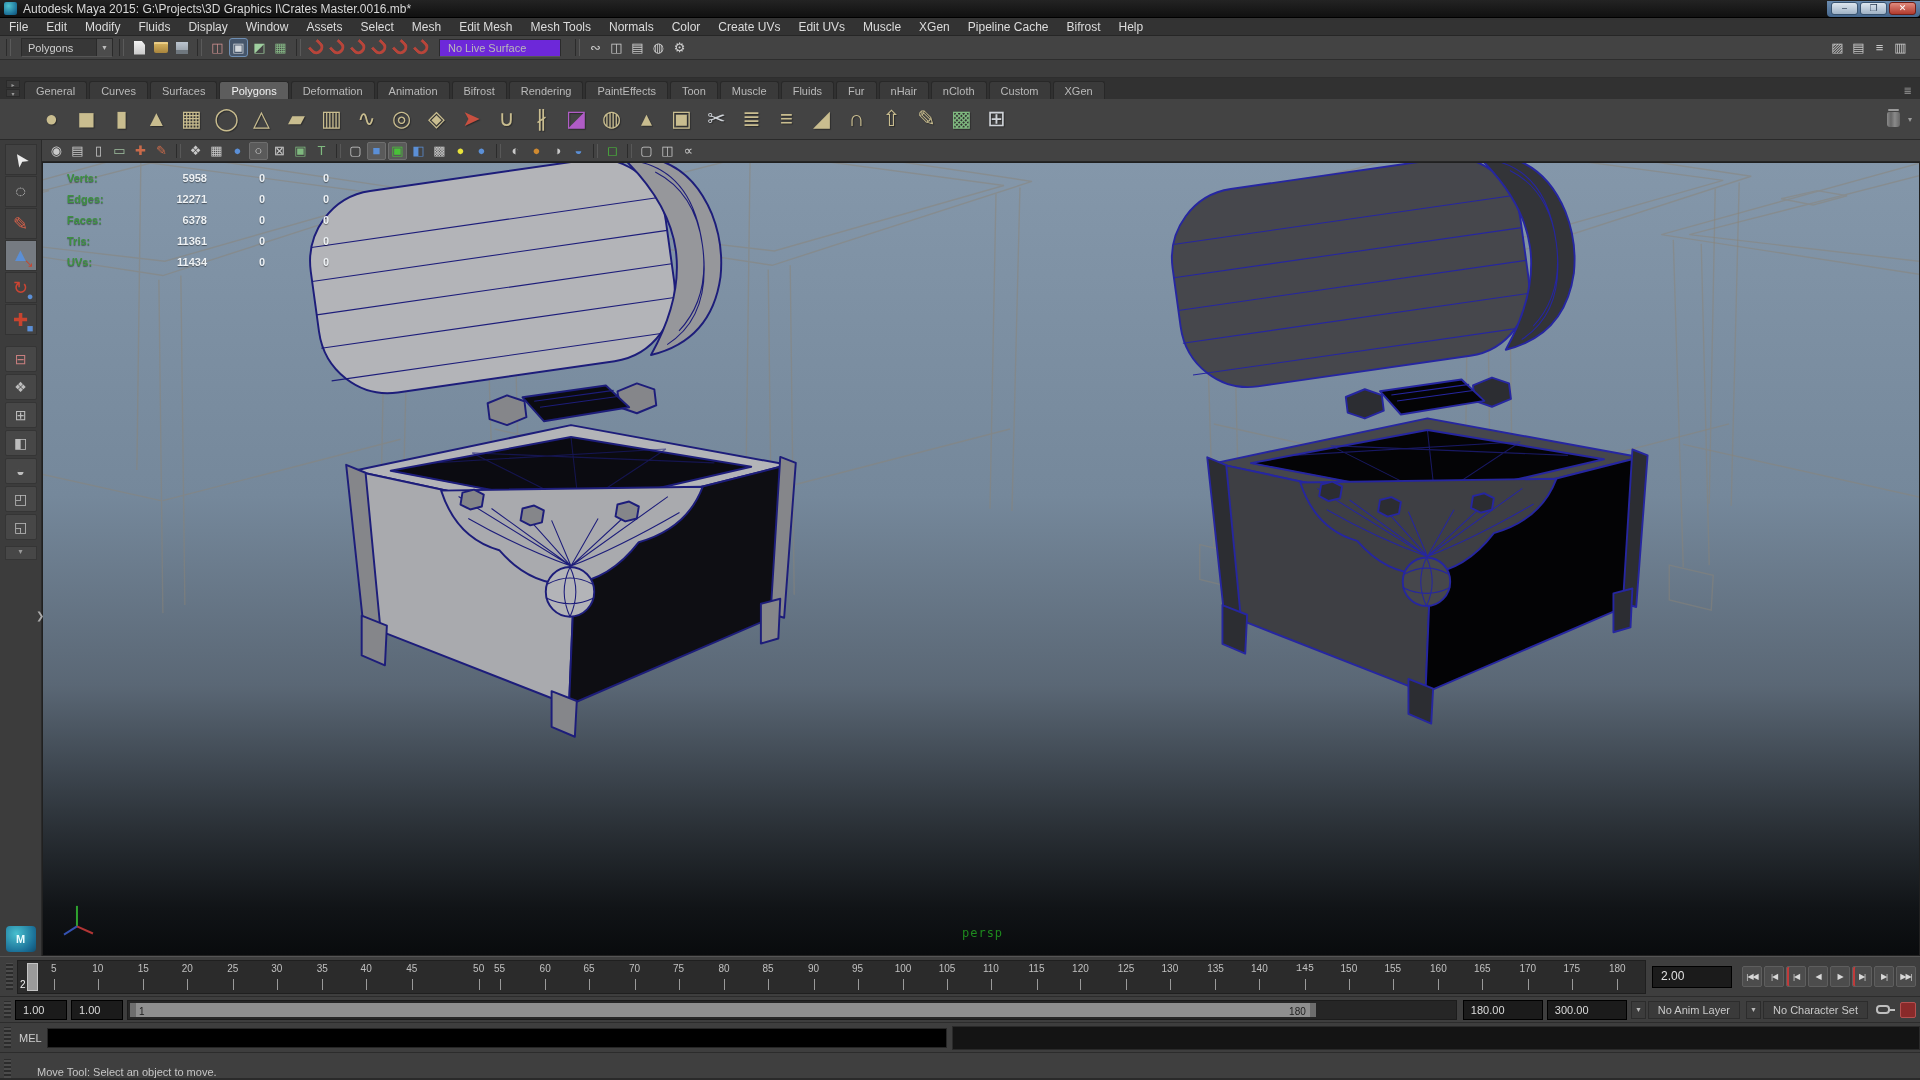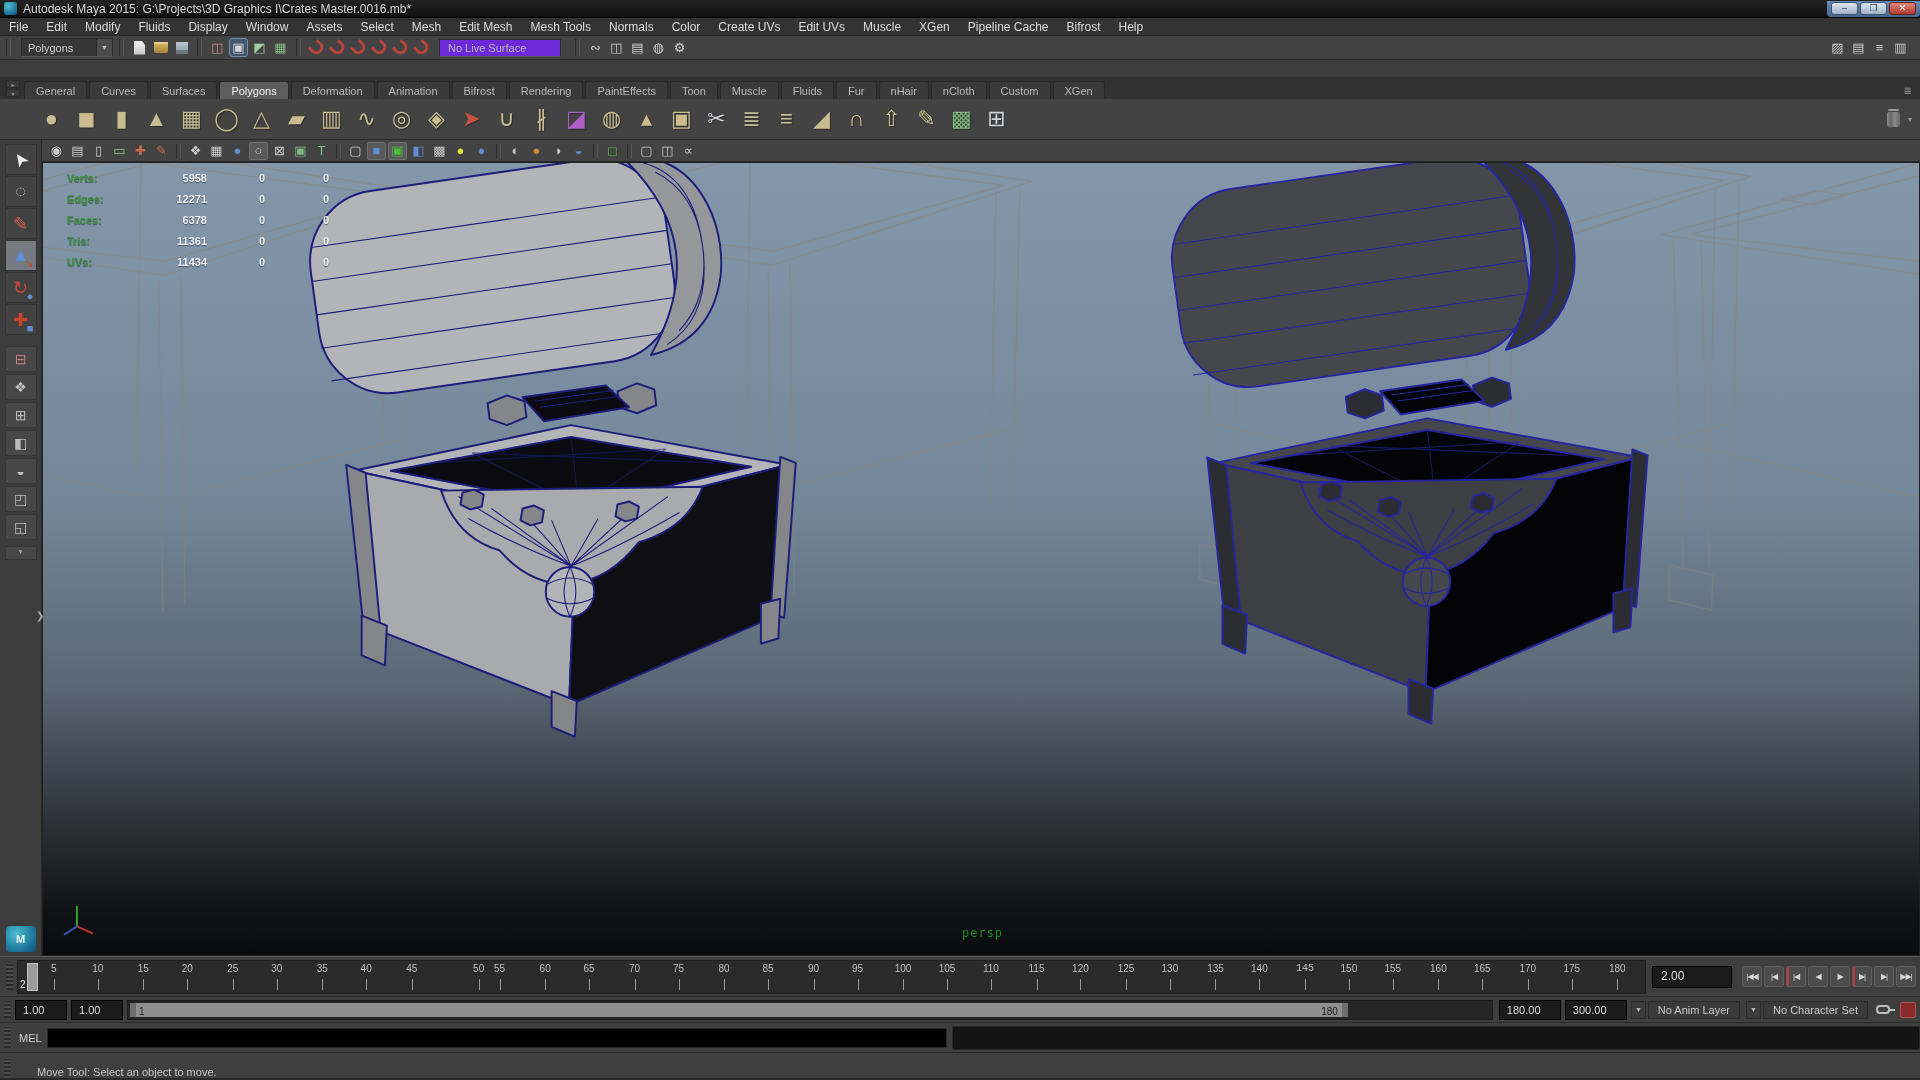--- a/index.html
+++ b/index.html
@@ -136,21 +136,21 @@
   .pb-btn { width:20px; height:21px; background:#4c4c4c; border:1px solid #5e5e5e;
     border-radius:2px; color:#d8d8d8; font-size:8px; letter-spacing:-1px;
     display:flex; align-items:center; justify-content:center; }
   .pb-btn.red-key { box-shadow:inset 2px 0 0 0 #c03a3a; }
 
   
   #rangerow { top:996px; height:26px; background:#3e3e3e; border-top:1px solid #2c2c2c;
     padding-right:4px; }
   .nfield { height:20px; background:#1b1b1b; border:1px solid #000; color:#dcdcdc;
     font-size:11px; padding:3px 0 0 7px; margin-right:4px; }
-  .w52 { width:52px; } .w62 { width:62px; }
+  .w52 { width:52px; } .w62 { width:80px; }
   #range-track { flex:1; position:relative; height:20px; background:#262626;
     border:1px solid #1c1c1c; margin-right:6px; }
   #range-bar { position:absolute; left:2px; top:2px; bottom:2px; width:89.3%;
     background:#8f8f8f; border-radius:2px; }
   #range-bar .h { position:absolute; top:0; bottom:0; width:6px; background:#6e6e6e; }
   #range-bar .h.l { left:0; } #range-bar .h.r { right:0; }
   #range-bar .rb-start { position:absolute; left:9px; top:3px; font-size:10px; color:#1d1d1d; }
   #range-bar .rb-end { position:absolute; right:10px; top:3px; font-size:10px; color:#1d1d1d; }
   .drop-btn { width:15px; height:18px; background:#3c3c3c; border:1px solid #2c2c2c;
     color:#b9b9b9; font-size:7px; display:flex; align-items:center; justify-content:center;

